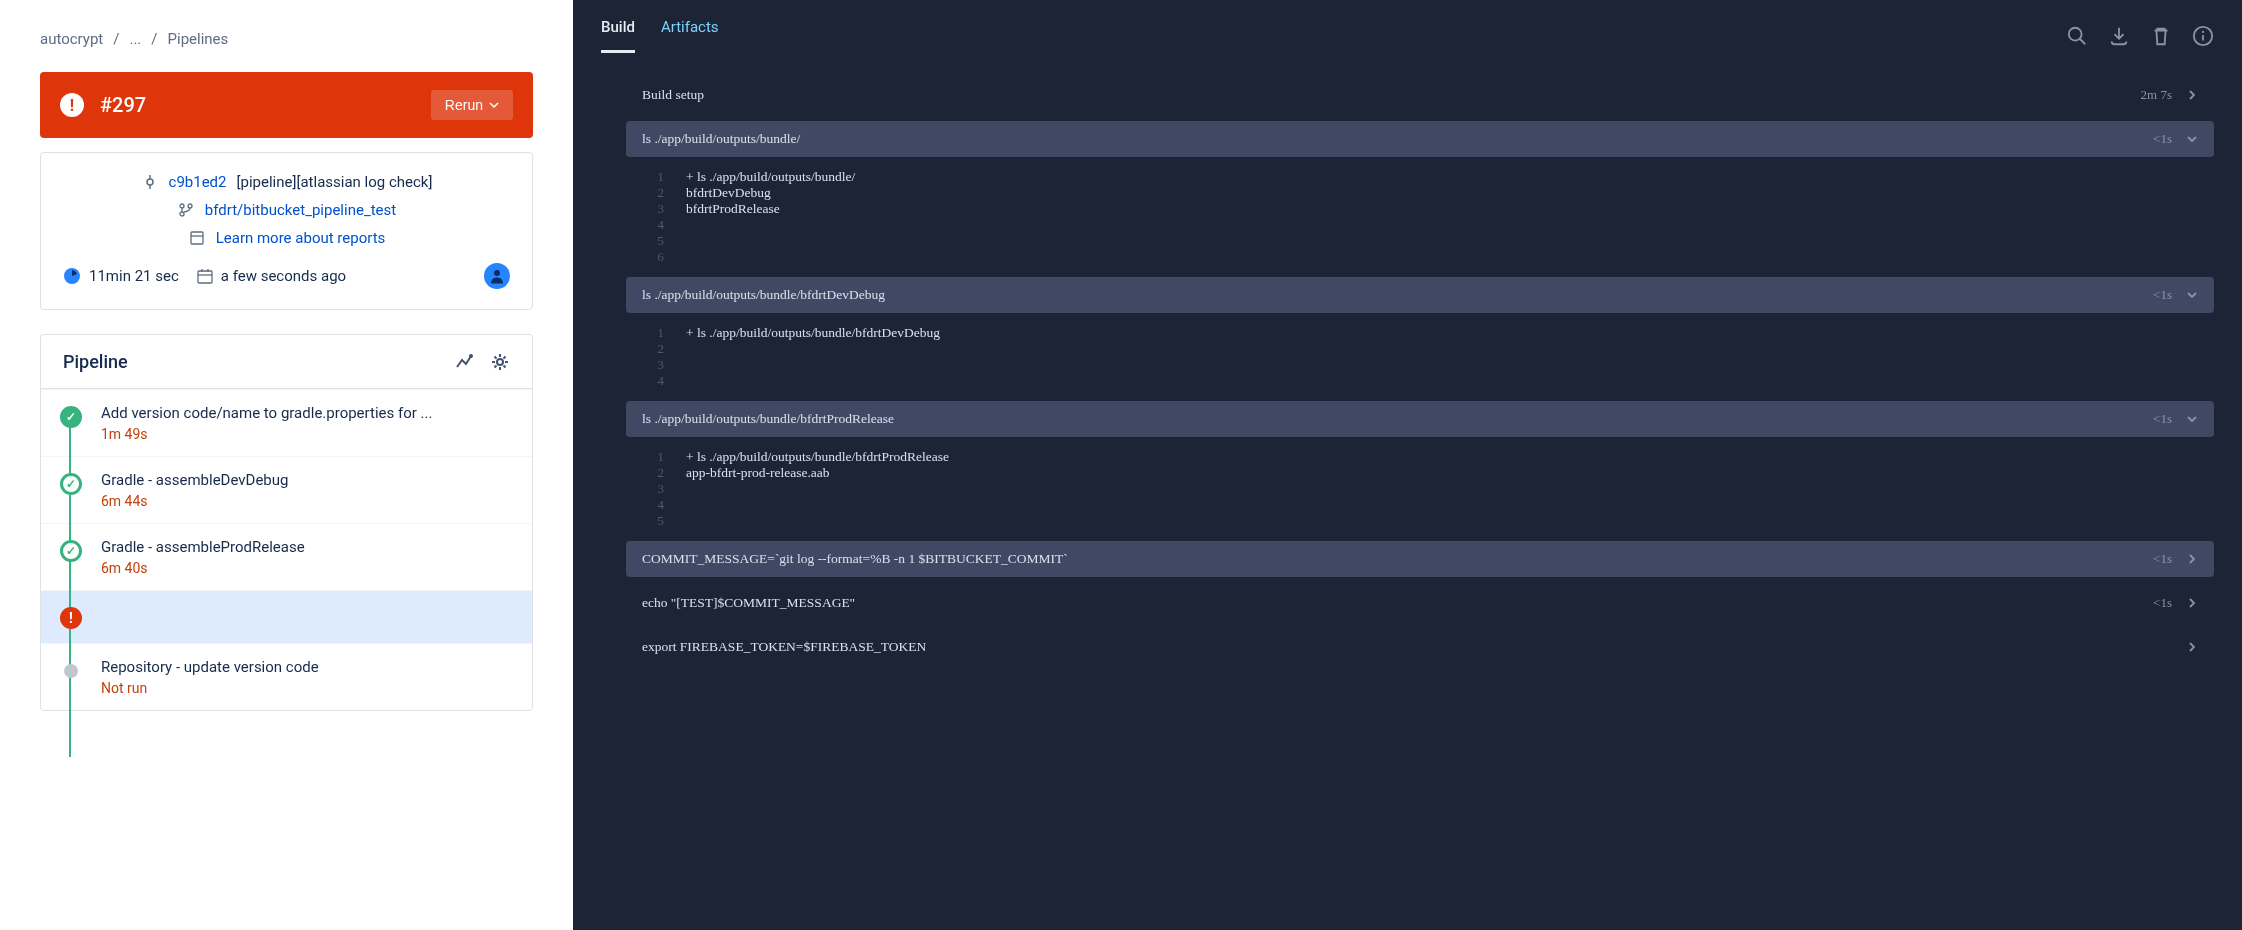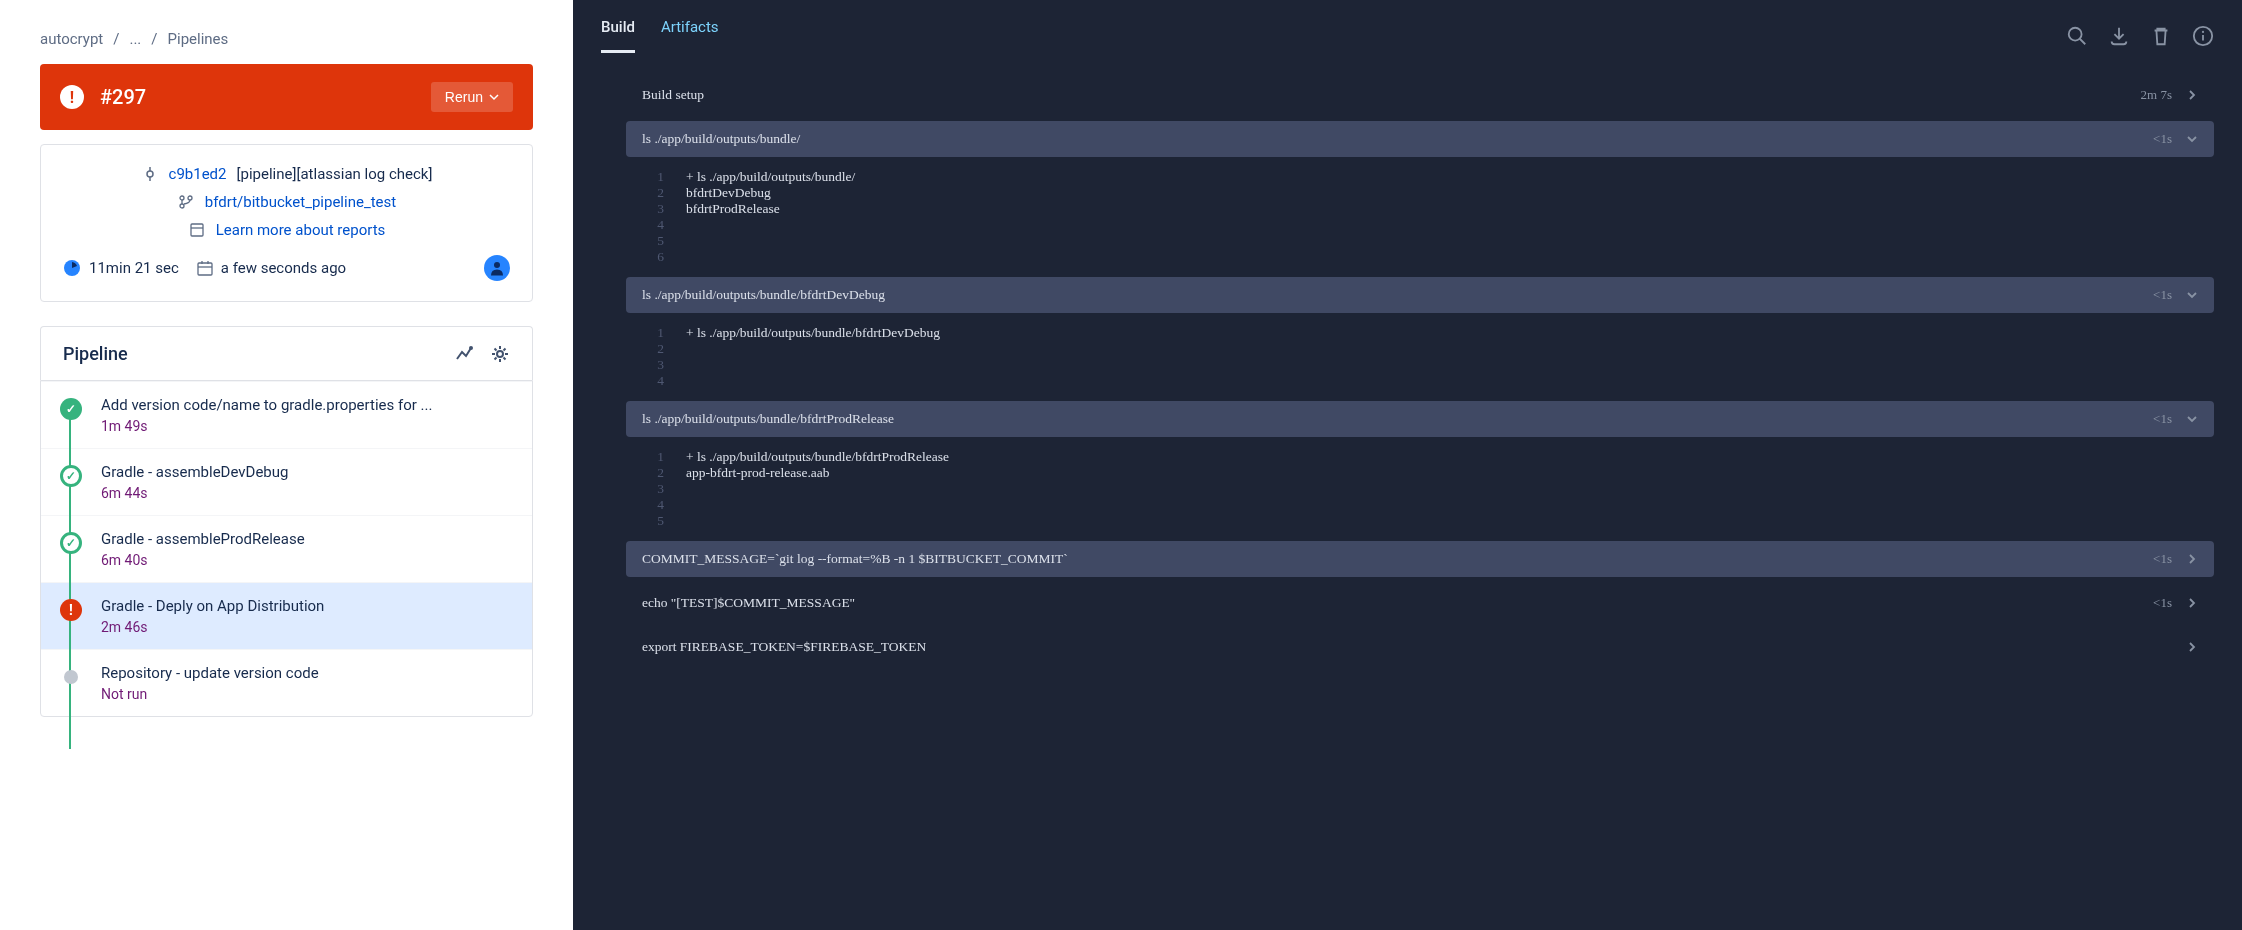--- a/index.html
+++ b/index.html
@@ -1,21 +1,21 @@
 <!DOCTYPE html>
 <html><head>
 <meta charset="utf-8">
 <style>
 * { box-sizing: border-box; margin: 0; padding: 0; }
 body { font-family: -apple-system, BlinkMacSystemFont, "Segoe UI", Roboto, sans-serif; font-size: 14px; background: #fff; color: #172b4d; display: flex; height: 930px; width: 2242px; overflow: hidden; }
 .left-panel { width: 573px; background: #fff; padding: 30px 40px 0 40px; overflow-y: auto; }
 .right-panel { flex: 1; background: #1d2435; color: #b3bac5; display: flex; flex-direction: column; }
 
 
-.breadcrumb { display: flex; align-items: center; gap: 10px; color: #5e6c84; font-size: 15px; margin-bottom: 16px; }
+.breadcrumb { display: flex; align-items: center; gap: 10px; color: #5e6c84; font-size: 15px; margin-bottom: 24px; }
 .breadcrumb a { color: #5e6c84; text-decoration: none; }
 .breadcrumb .sep { color: #5e6c84; }
 
 
 .status-header { background: #de350b; color: #fff; border-radius: 4px; padding: 18px 20px; display: flex; align-items: center; gap: 16px; margin-bottom: 14px; }
 .status-icon { width: 24px; height: 24px; border-radius: 50%; background: #fff; color: #de350b; display: flex; align-items: center; justify-content: center; font-weight: bold; font-size: 16px; }
 .status-title { font-size: 20px; font-weight: 500; flex: 1; }
 .rerun-btn { background: rgba(255,255,255,0.18); border: none; color: #fff; padding: 7px 14px; border-radius: 3px; font-size: 14px; font-weight: 500; cursor: pointer; display: flex; align-items: center; gap: 6px; }
 .rerun-btn svg { width: 10px; height: 10px; }
 
@@ -45,21 +45,21 @@
 .step-status .circle.success { background: #36b37e; }
 .step-status .circle.success::after { content: "✓"; color: #fff; font-size: 12px; font-weight: bold; }
 .step-status .circle.success-ring { background: #fff; border: 3px solid #36b37e; }
 .step-status .circle.success-ring::after { content: "✓"; color: #36b37e; font-size: 12px; font-weight: bold; }
 .step-status .circle.failed { background: #de350b; }
 .step-status .circle.failed::after { content: "!"; color: #fff; font-size: 14px; font-weight: bold; }
 .step-status .circle.notrun { background: #c1c7d0; width: 14px; height: 14px; margin-top: 4px; }
 .step-line { position: absolute; left: 28px; width: 2px; background: #36b37e; z-index: 1; }
 .step-info { flex: 1; min-width: 0; }
 .step-name { font-size: 15px; color: #172b4d; margin-bottom: 4px; white-space: nowrap; overflow: hidden; text-overflow: ellipsis; }
-.step-time { font-size: 14px; color: #701a75; }
+.step-time { font-size: 14px; color: #c2410c; }
 
 
 .rp-header { display: flex; align-items: center; padding: 18px 28px 0 28px; gap: 26px; }
 .rp-tabs { display: flex; gap: 26px; }
 .rp-tab { font-size: 15px; color: #7dd3fc; padding-bottom: 14px; cursor: pointer; border-bottom: 3px solid transparent; }
 .rp-tab.active { color: #e6ecf4; border-bottom-color: #e6ecf4; font-weight: 500; }
 .rp-header-icons { margin-left: auto; display: flex; gap: 20px; color: #8993a4; }
 .rp-header-icons .icn { cursor: pointer; }
 .rp-header-icons svg { width: 22px; height: 22px; }
 
@@ -213,24 +213,20 @@
       <div class="step-info">
         <div class="step-name">Gradle - assembleProdRelease</div>
         <div class="step-time">6m 40s</div>
       </div>
     </div>
 
     <div class="step active">
       <div class="step-status">
           <div class="circle failed"></div>
         </div>
-      <div class="step-info">
-        <div class="step-name">Gradle - Deply on App Distribution</div>
-        <div class="step-time">2m 46s</div>
-      </div>
     </div>
 
     <div class="step">
       <div class="step-status">
           <div class="circle notrun"></div>
         </div>
       <div class="step-info">
         <div class="step-name">Repository - update version code</div>
         <div class="step-time">Not run</div>
       </div>

